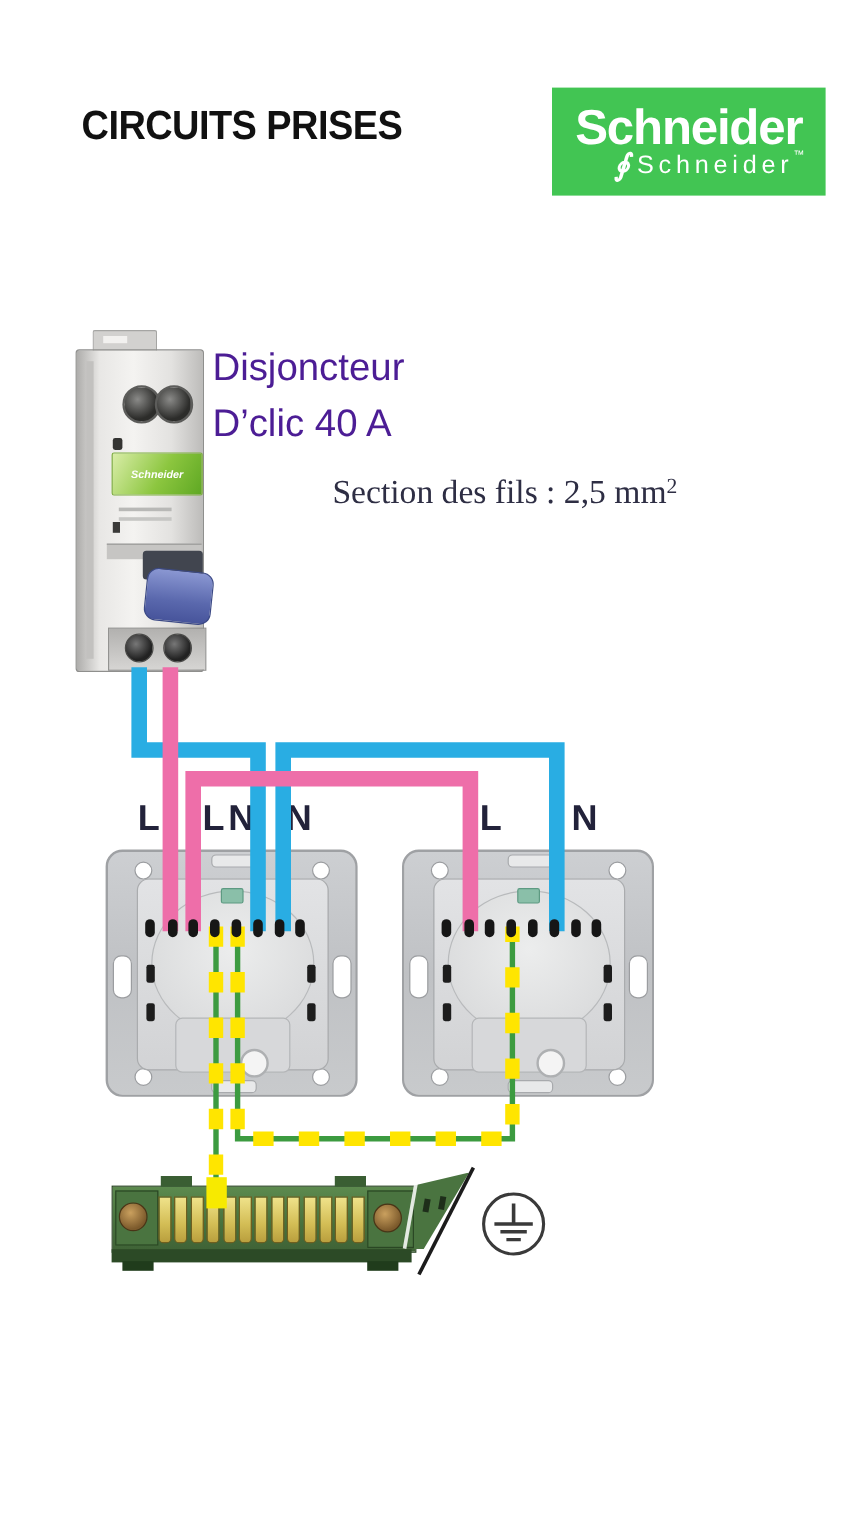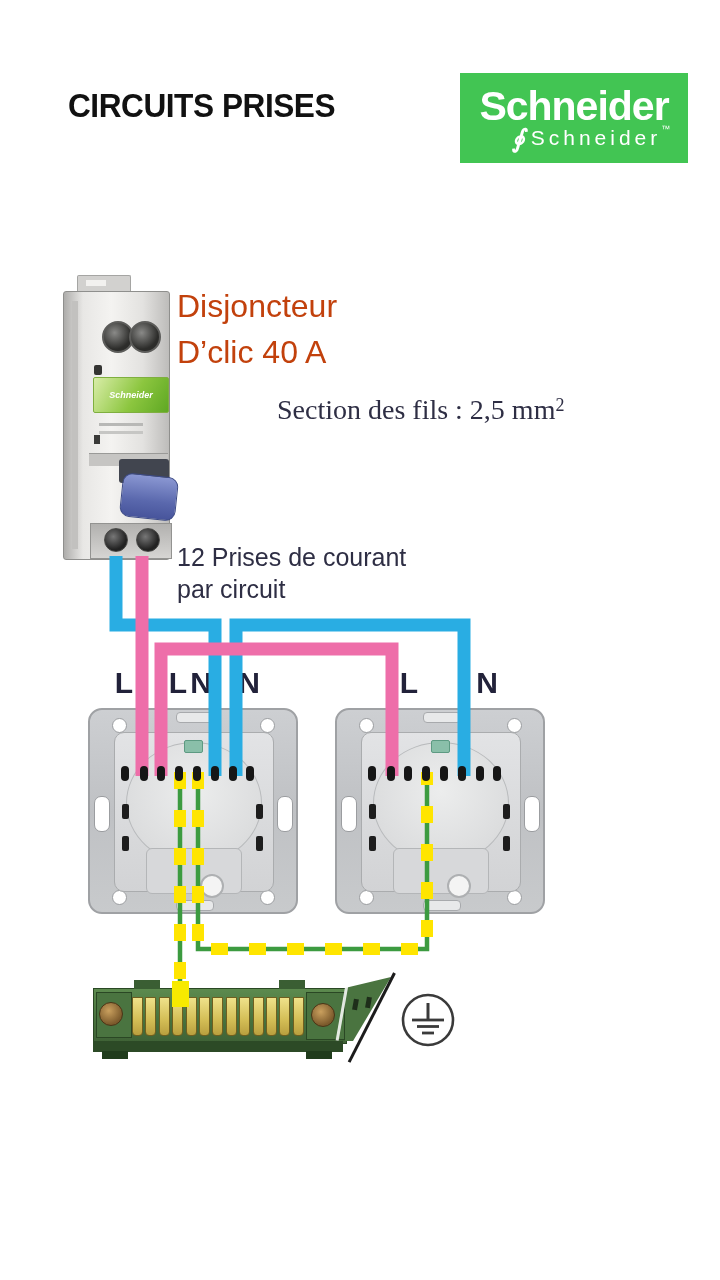--- a/index.html
+++ b/index.html
@@ -151,33 +151,29 @@
     <div class="br-lines"></div>
     <div class="br-dot2"></div>
     <div class="br-ledge"></div>
     <div class="br-togbase"></div>
     <div class="br-lever"></div>
     <div class="br-botblock"></div>
     <div class="br-bscrew b1"></div>
     <div class="br-bscrew b2"></div>
   </div>
 
-  <div class="breaker-name txt-navy" style="color: #c2410c;">
+  <div class="breaker-name txt-navy" style="color: #4c1d95;">
     <div>Disjoncteur</div>
     <div>D’clic 40 A</div>
   </div>
 
   <div class="specs txt-navy" style="color: rgb(46, 46, 68); font-family: Liberation Serif, serif;">
     <div><span>Section des fils : 2,5 mm</span><sup class="sup2">2</sup></div>
   </div>
 
-  <div class="note txt-navy" style="color: rgb(46, 46, 68);">
-    <div>12 Prises de courant</div>
-    <div>par circuit</div>
-  </div>
 
   <span class="tlabel" style="left:108px">L</span>
   <span class="tlabel" style="left:162px">L</span>
   <span class="tlabel" style="left:185px">N</span>
   <span class="tlabel" style="left:233px">N</span>
   <span class="tlabel" style="left:393px">L</span>
   <span class="tlabel" style="left:471px">N</span>
 
   <div class="socket" style="left:88px">
     <div class="sk-frame"></div>

